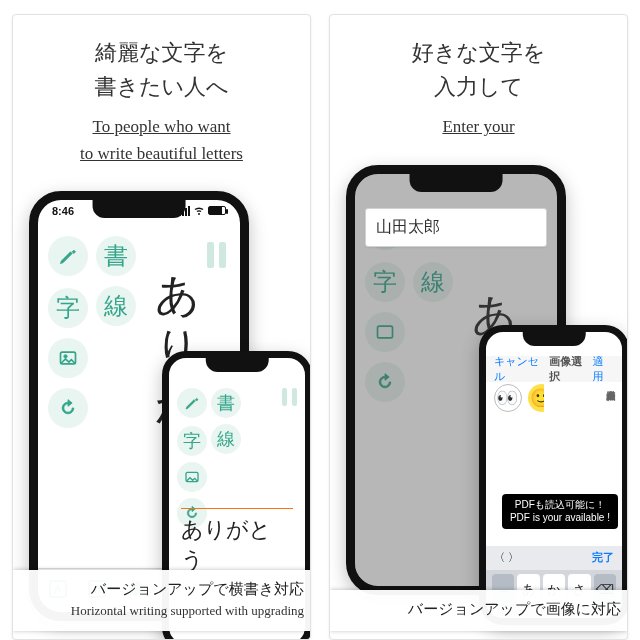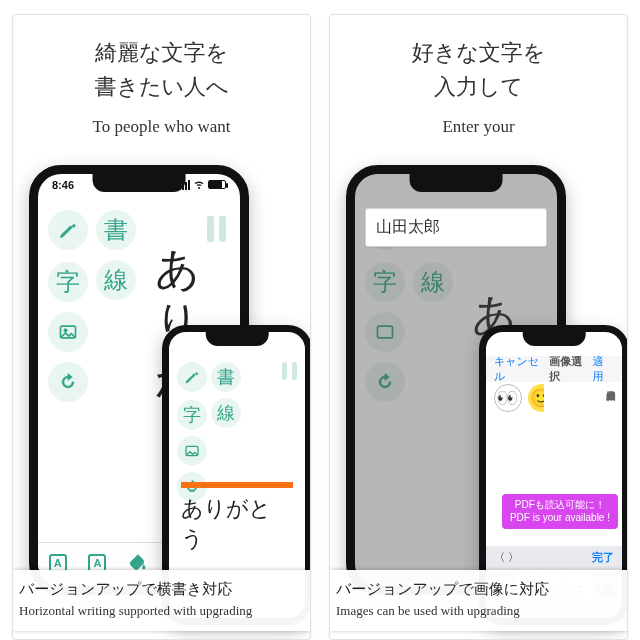--- a/index.html
+++ b/index.html
@@ -22,21 +22,21 @@
     padding: 21px 8px 0 8px;
     display: flex; flex-direction: column; align-items: center;
   }
   .headline-jp {
     font-family: "Hiragino Mincho ProN","Yu Mincho",serif;
     font-size: 22px; color: #333; text-align: center; line-height: 1.55;
   }
   .headline-en {
     margin-top: 10px;
     font-family: Georgia, "Times New Roman", serif;
-    font-size: 17px; color: #333; text-align: center; line-height: 1.55;
+    font-size: 17px; color: #333; text-align: center; line-height: 1.55; text-decoration: underline;
   }
   .device-wrap { position: relative; margin-top: 24px; width: 100%; height: 400px; }
   .iphone {
     position: absolute;
     border: 9px solid #111; border-radius: 32px;
     background: #fff; overflow: hidden;
     box-shadow: 0 6px 18px rgba(0,0,0,.25);
   }
   .iphone.large { width: 220px; height: 430px; left: 8px; top: 0; }
   .iphone.small { width: 150px; height: 300px; right: -10px; top: 160px; border-width:7px; border-radius: 24px; }
@@ -84,61 +84,61 @@
 
   .vertical-text {
     position:absolute; left:110px; top:44px;
     writing-mode: vertical-rl;
     font-family:"Hiragino Mincho ProN","Yu Mincho",serif;
     font-size:44px; color:#222; letter-spacing:.08em;
   }
   .horiz-text {
     position:absolute; left:12px; right:12px; top:150px;
     font-family:"Hiragino Mincho ProN",serif; font-size:22px; color:#222;
-    border-top:6px solid #f97316; padding-top:6px;
+    border-top:1px solid #f97316; padding-top:6px;
   }
 
   .input-field {
     position:absolute; left:10px; right:10px; top:34px;
     background:#fff; border:1px solid #ccc; border-radius:3px;
     padding:8px 10px; font-size:16px; color:#111;
     box-shadow:0 1px 2px rgba(0,0,0,.1);
   }
   .dim-overlay { position:absolute; inset:0; background:rgba(0,0,0,.32); }
 
   .bottom-toolbar {
     position:absolute; left:0; right:0; bottom:2px; height:42px;
     border-top:1px solid #ddd; background:#fdfdfd;
     display:flex; justify-content:space-around; align-items:center;
   }
 
   .footer-strip {
     position:absolute; left:0; right:0; bottom:8px;
     background:rgba(255,255,255,.96);
     box-shadow:0 -1px 4px rgba(0,0,0,.15), 0 1px 4px rgba(0,0,0,.1);
-    padding:10px 6px 12px; text-align:left; z-index:50;
+    padding:10px 6px 12px; text-align:right; z-index:50;
   }
   .footer-jp { font-family:"Hiragino Mincho ProN",serif; font-size:15px; color:#222; }
   .footer-en { font-family:Georgia,serif; font-size:13px; color:#333; margin-top:4px; }
 
   .picker-top { position:absolute; top:24px; left:0; right:0; height:26px;
     background:#f6f6f7; display:flex; justify-content:space-between; align-items:center;
     padding:0 8px; font-size:11px; }
   .picker-top .l { color:#0a7cff; } .picker-top .c { color:#555; font-weight:600; } .picker-top .r { color:#0a7cff; }
   .emoji-row { position:absolute; top:52px; left:8px; display:flex; gap:6px; }
   .em { width:28px; height:28px; border-radius:50%; background:#ffe04a; display:flex;align-items:center;justify-content:center;font-size:18px; }
   .em.dot { background:#fff; border:1px solid #bbb; }
   .vcol-block {
     position:absolute; right:6px; top:52px; width:72px; height:110px;
     writing-mode:vertical-rl; font-size:9px; color:#666; line-height:1.3;
     overflow:hidden; background:#fff;
   }
   .yellow-hl { background:#fff09a; }
   .badge-pdf {
-    position:absolute; right:4px; top:162px; background:#d946ef; color:#fff;
+    position:absolute; right:4px; top:162px; background:#000000; color:#fff;
     font-size:10px; padding:4px 8px; border-radius:4px; line-height:1.35; text-align:center;
   }
   .kb-bar { position:absolute; left:0; right:0; bottom:2px; height:70px;
     background:#d3d6db; }
   .kb-top { height:24px; background:#e8eaed; display:flex; justify-content:space-between; align-items:center; padding:0 8px; font-size:11px; }
   .kb-top .done{ color:#0a7cff; font-weight:600;}
   .kb-keys { display:flex; gap:3px; padding:4px 6px; }
   .key { flex:1; height:32px; background:#fff; border-radius:4px; box-shadow:0 1px 0 #aaa;
     display:flex;align-items:center;justify-content:center;font-size:13px;color:#222; }
   .key.dark{ background:#b6bcc5; }
@@ -149,21 +149,21 @@
   .tb-box { width:18px; height:18px; border:2px solid #34a58a; border-radius:3px; display:flex;align-items:center;justify-content:center;font-size:11px;font-weight:700;color:#34a58a; }
 </style>
 </head>
 <body>
 
 <div class="panel">
   <div class="headline-jp">
     <span>綺麗な文字を</span><br><span>書きたい人へ</span>
   </div>
   <div class="headline-en">
-    <span>To people who want</span><br>
+    <span>To people who want</span><br><span>to write beautiful letters</span>
   </div>
 
   <div class="device-wrap">
 
     <div class="iphone large">
       <div class="notch"></div>
       <div class="status">
         <span>8:46</span>
         <span class="right">
           <span class="bars">
@@ -333,15 +333,14 @@
             <div class="key">さ</div>
             <div class="key dark">⌫</div>
           </div>
         </div>
       </div>
     </div>
   </div>
 
   <div class="footer-strip">
     <div class="footer-jp">バージョンアップで画像に対応</div>
-    <div class="footer-en">Images can be used with upgrading</div>
   </div>
 </div>
 
 </body></html>

